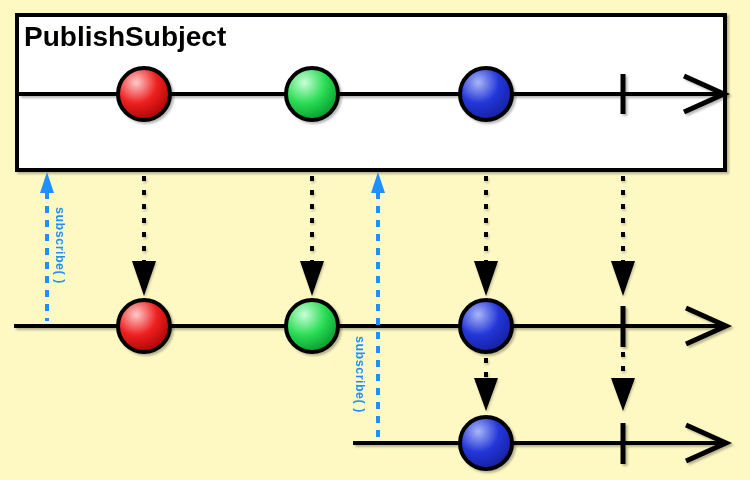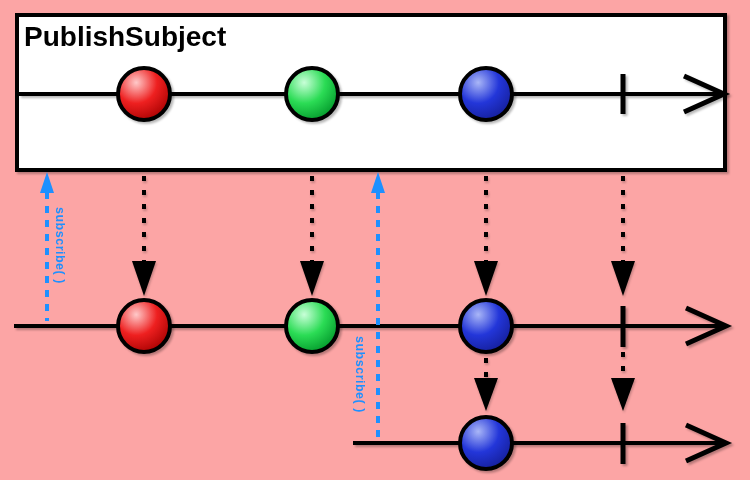--- a/index.html
+++ b/index.html
@@ -1,20 +1,20 @@
 <!DOCTYPE html>
 <html><head>
 <meta charset="utf-8">
 <style>
   html, body { margin: 0; padding: 0; background: #ffffff; }
   .canvas {
     position: relative;
     width: 750px;
     height: 480px;
-    background: #fca5a5;
+    background: #fef9c3;
     font-family: "Liberation Sans", sans-serif;
     overflow: hidden;
   }
   svg { position: absolute; left: 0; top: 0; }
   .sh { filter: drop-shadow(2px 2.5px 1px rgba(0,0,0,0.28)); }
   .shsoft { filter: drop-shadow(1.5px 2px 1px rgba(0,0,0,0.22)); }
   .title-text {
     font-family: "Liberation Sans", sans-serif;
     font-weight: bold;
     font-size: 28px;

